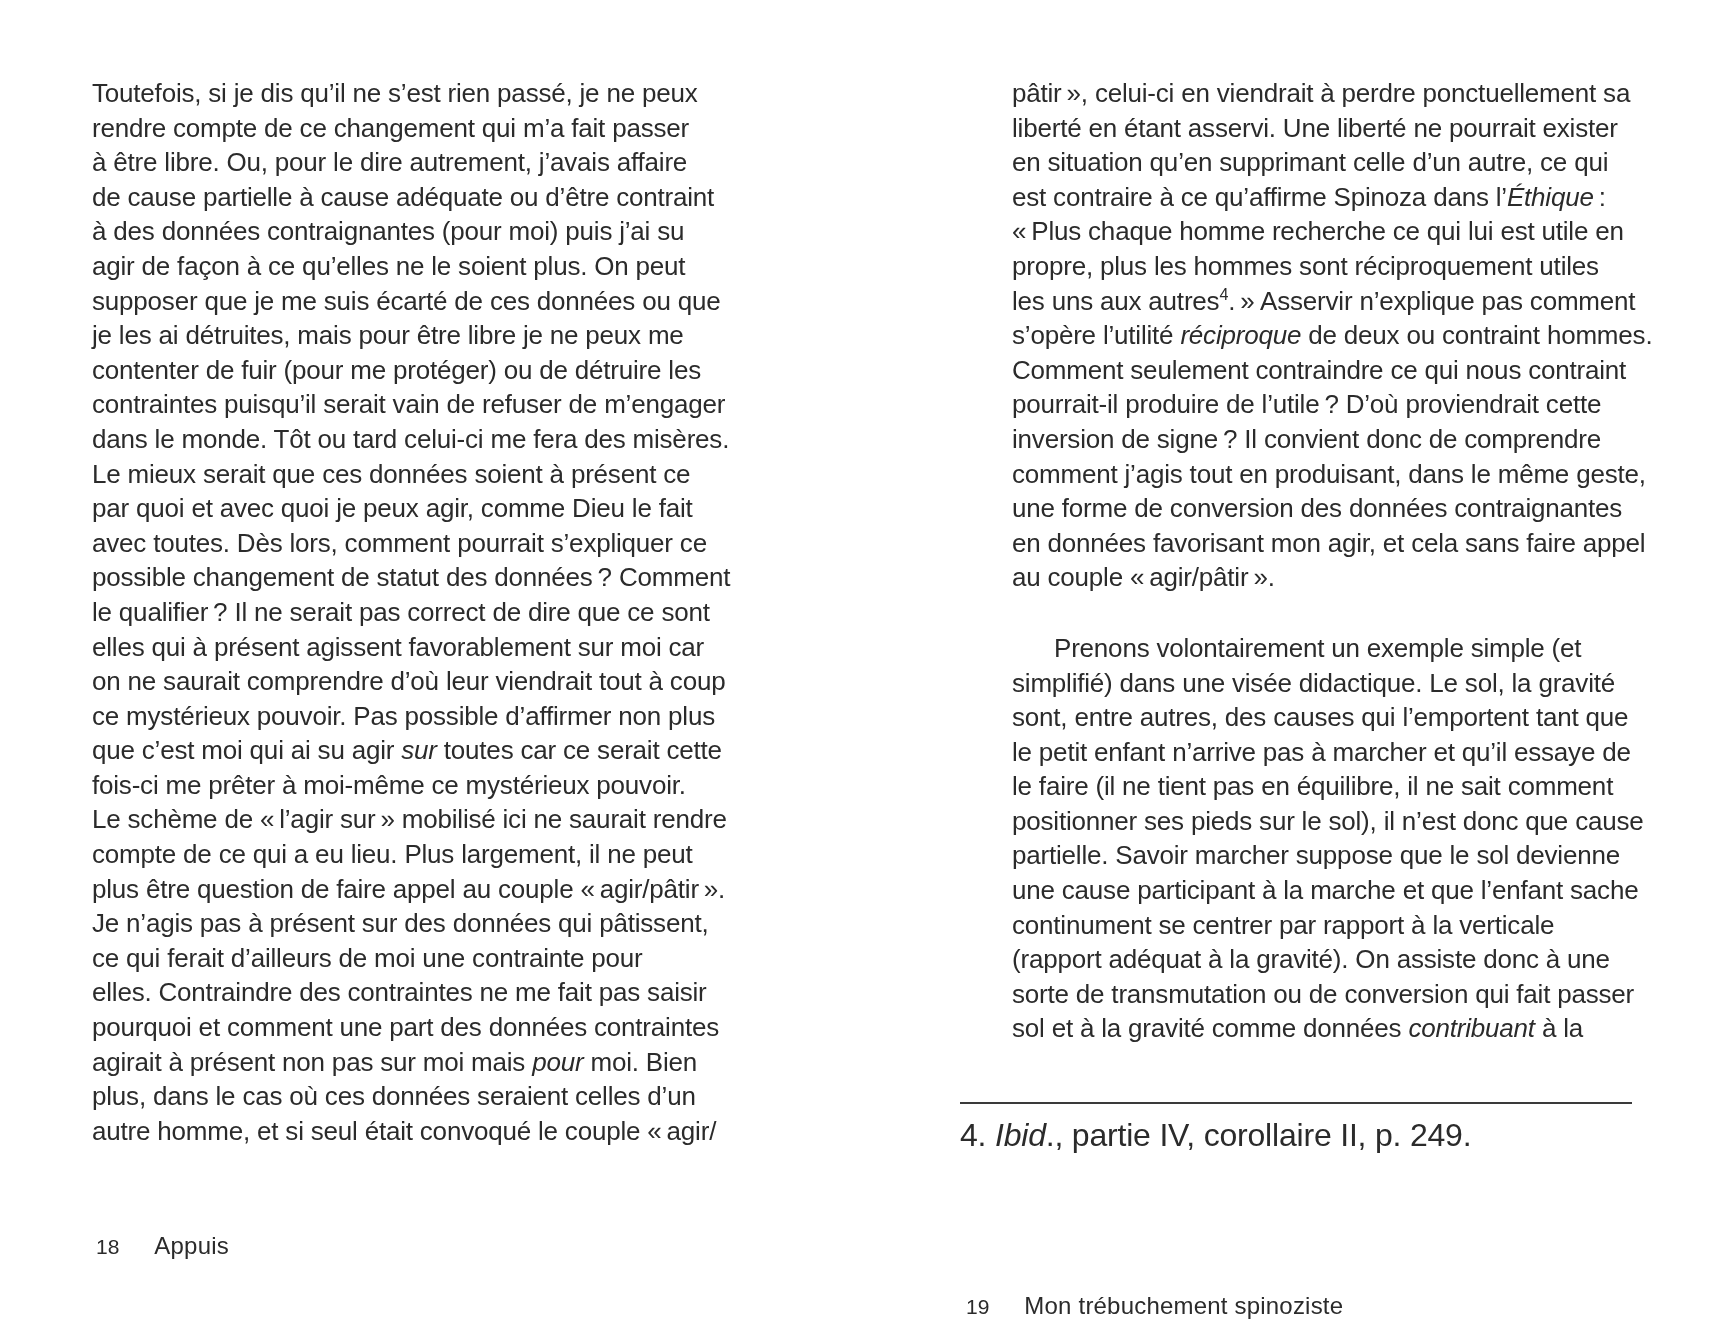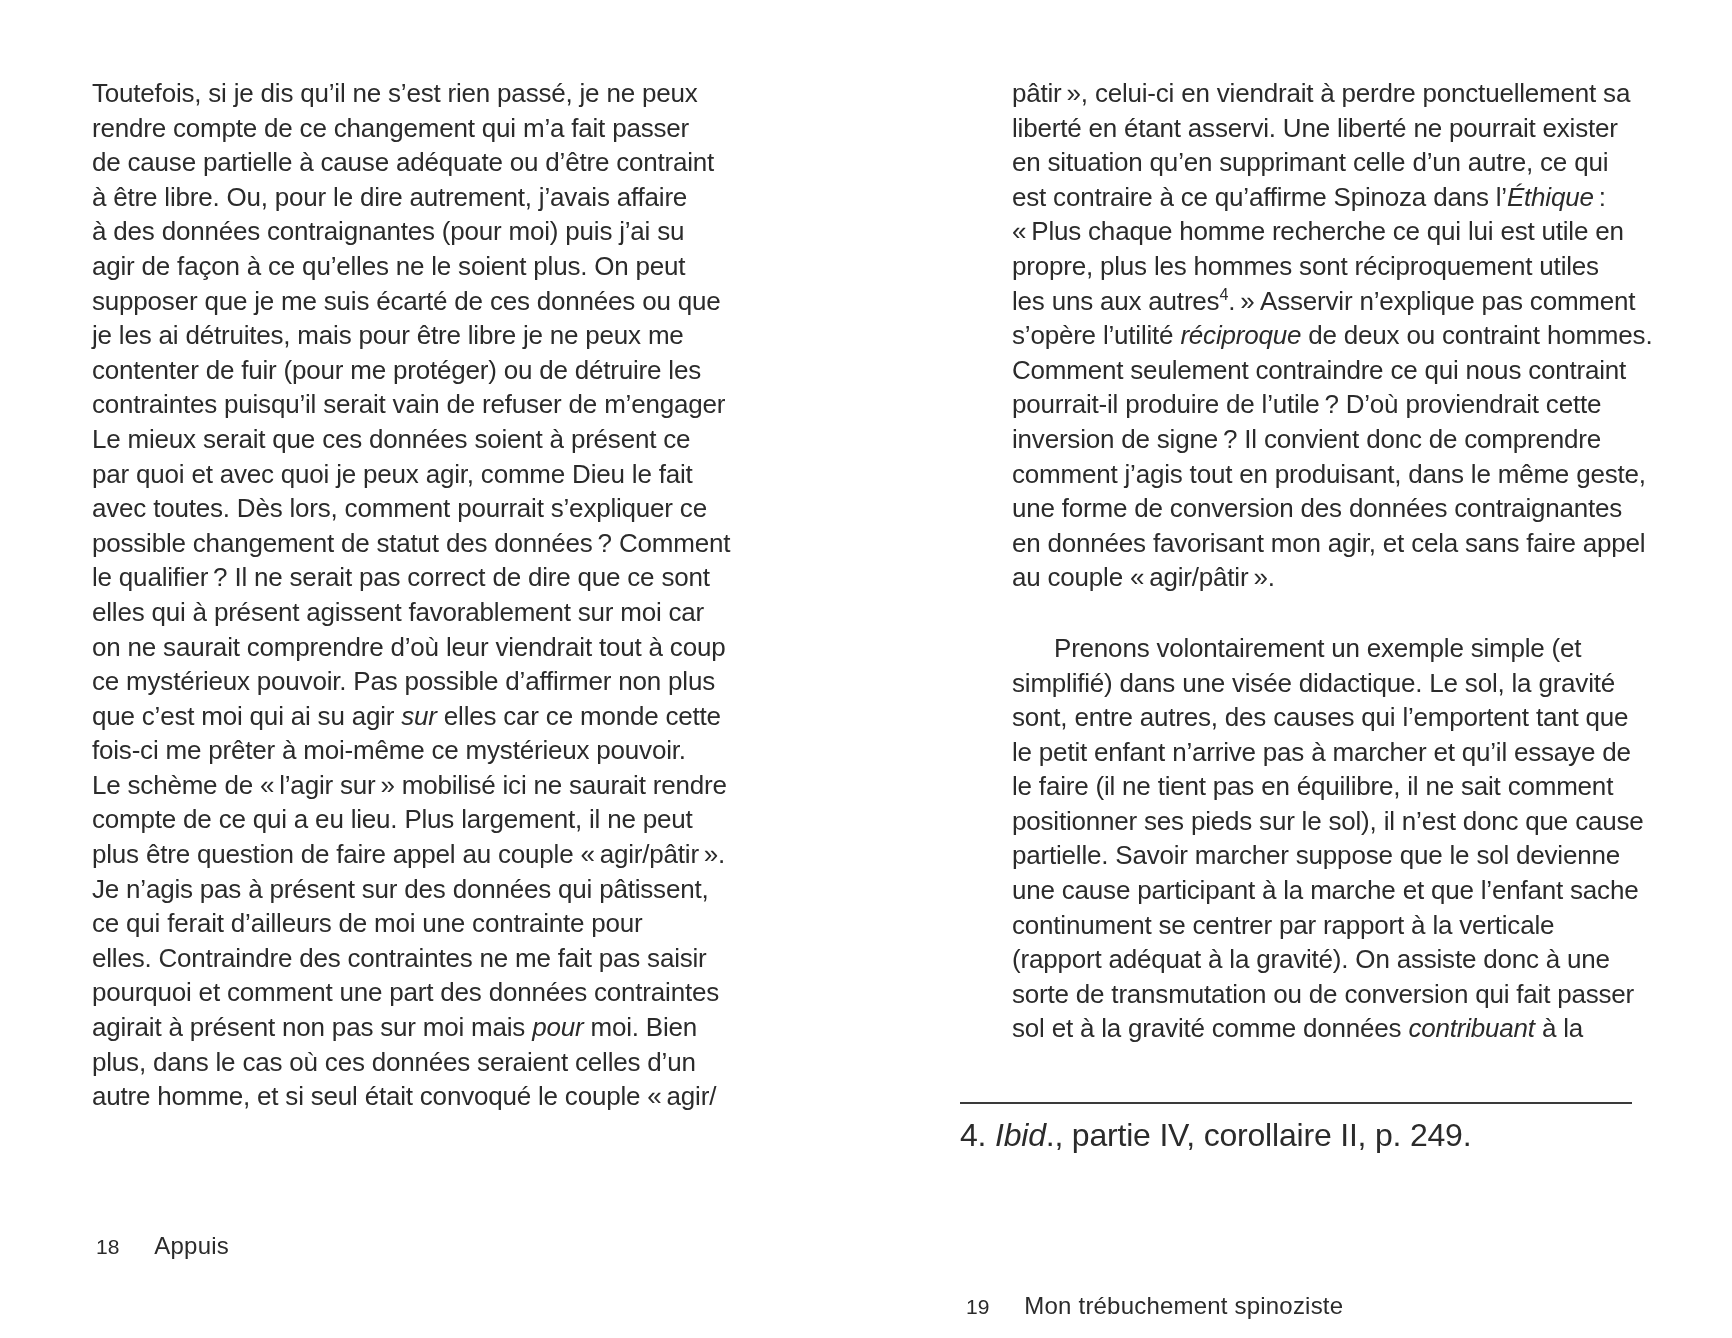--- a/index.html
+++ b/index.html
@@ -67,37 +67,38 @@
 </style>
 </head>
 <body>
 
 <div class="spread">
 
   <div class="page-col col-left">
       <div class="para">
         <div class="line"><span>Toutefois, si je dis qu’il ne s’est rien passé, je ne peux</span></div>
         <div class="line"><span>rendre compte de ce changement qui m’a fait passer</span></div>
+        <div class="line"><span>à être libre. Ou, pour le dire autrement, j’avais affaire</span></div>
         <div class="line"><span>de cause partielle à cause adéquate ou d’être contraint</span></div>
-        <div class="line"><span>à être libre. Ou, pour le dire autrement, j’avais affaire</span></div>
         <div class="line"><span>à des données contraignantes (pour moi) puis j’ai su</span></div>
         <div class="line"><span>agir de façon à ce qu’elles ne le soient plus. On peut</span></div>
         <div class="line"><span>supposer que je me suis écarté de ces données ou que</span></div>
         <div class="line"><span>je les ai détruites, mais pour être libre je ne peux me</span></div>
         <div class="line"><span>contenter de fuir (pour me protéger) ou de détruire les</span></div>
         <div class="line"><span>contraintes puisqu’il serait vain de refuser de m’engager</span></div>
+        <div class="line"><span>dans le monde. Tôt ou tard celui-ci me fera des misères.</span></div>
         <div class="line"><span>Le mieux serait que ces données soient à présent ce</span></div>
         <div class="line"><span>par quoi et avec quoi je peux agir, comme Dieu le fait</span></div>
         <div class="line"><span>avec toutes. Dès lors, comment pourrait s’expliquer ce</span></div>
         <div class="line"><span>possible changement de statut des données ? Comment</span></div>
         <div class="line"><span>le qualifier ? Il ne serait pas correct de dire que ce sont</span></div>
         <div class="line"><span>elles qui à présent agissent favorablement sur moi car</span></div>
         <div class="line"><span>on ne saurait comprendre d’où leur viendrait tout à coup</span></div>
         <div class="line"><span>ce mystérieux pouvoir. Pas possible d’affirmer non plus</span></div>
-        <div class="line"><span>que c’est moi qui ai su agir </span><span class="it">sur</span><span> elles car ce monde cette</span></div>
+        <div class="line"><span>que c’est moi qui ai su agir </span><span class="it">sur</span><span> toutes car ce serait cette</span></div>
         <div class="line"><span>fois-ci me prêter à moi-même ce mystérieux pouvoir.</span></div>
         <div class="line"><span>Le schème de « l’agir sur » mobilisé ici ne saurait rendre</span></div>
         <div class="line"><span>compte de ce qui a eu lieu. Plus largement, il ne peut</span></div>
         <div class="line"><span>plus être question de faire appel au couple « agir/pâtir ».</span></div>
         <div class="line"><span>Je n’agis pas à présent sur des données qui pâtissent,</span></div>
         <div class="line"><span>ce qui ferait d’ailleurs de moi une contrainte pour</span></div>
         <div class="line"><span>elles. Contraindre des contraintes ne me fait pas saisir</span></div>
         <div class="line"><span>pourquoi et comment une part des données contraintes</span></div>
         <div class="line"><span>agirait à présent non pas sur moi mais </span><span class="it">pour</span><span> moi. Bien</span></div>
         <div class="line"><span>plus, dans le cas où ces données seraient celles d’un</span></div>

